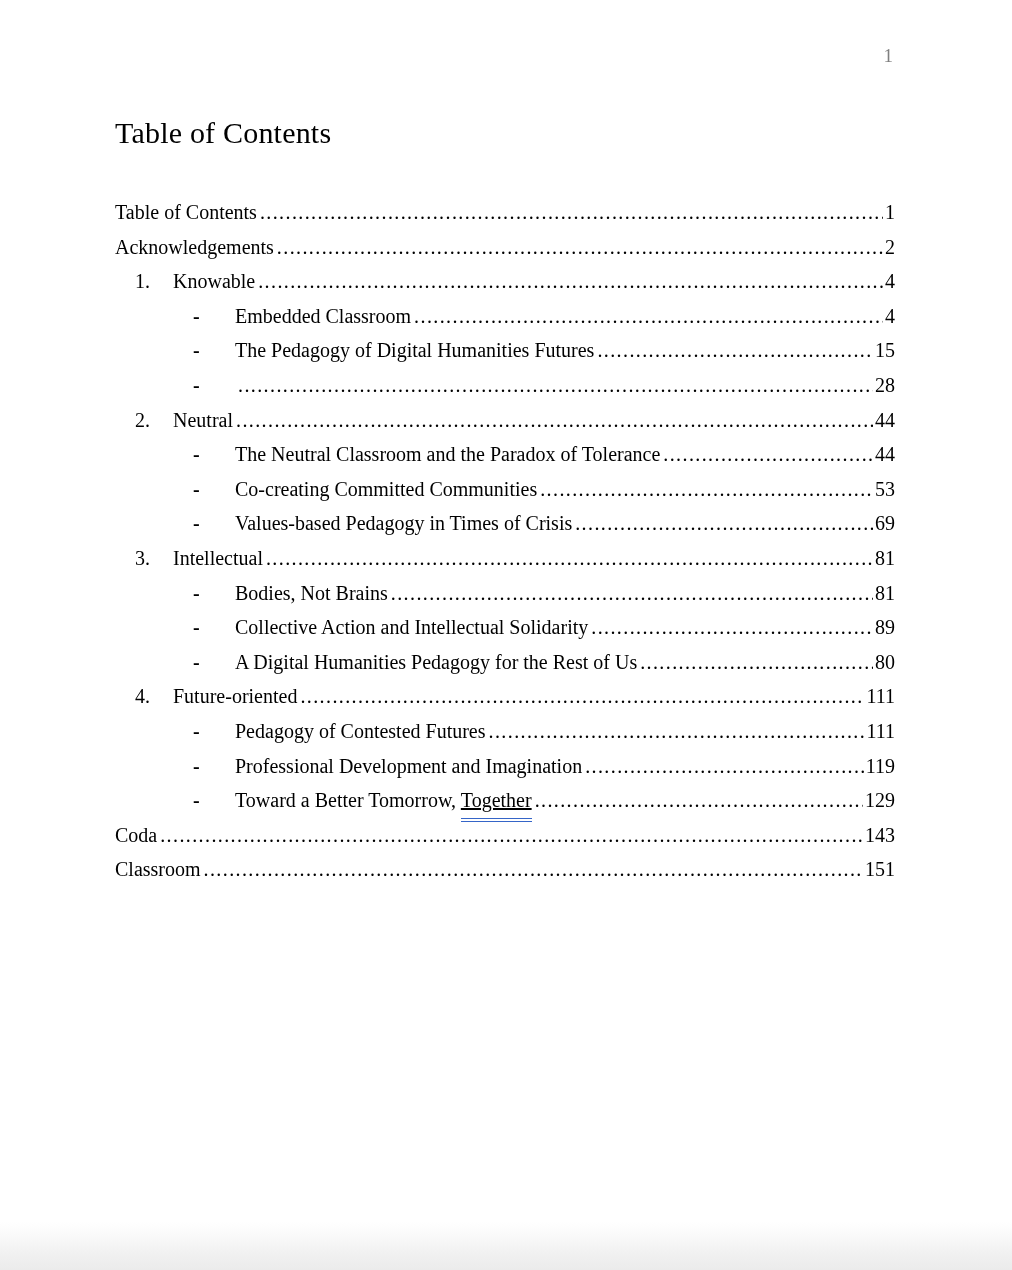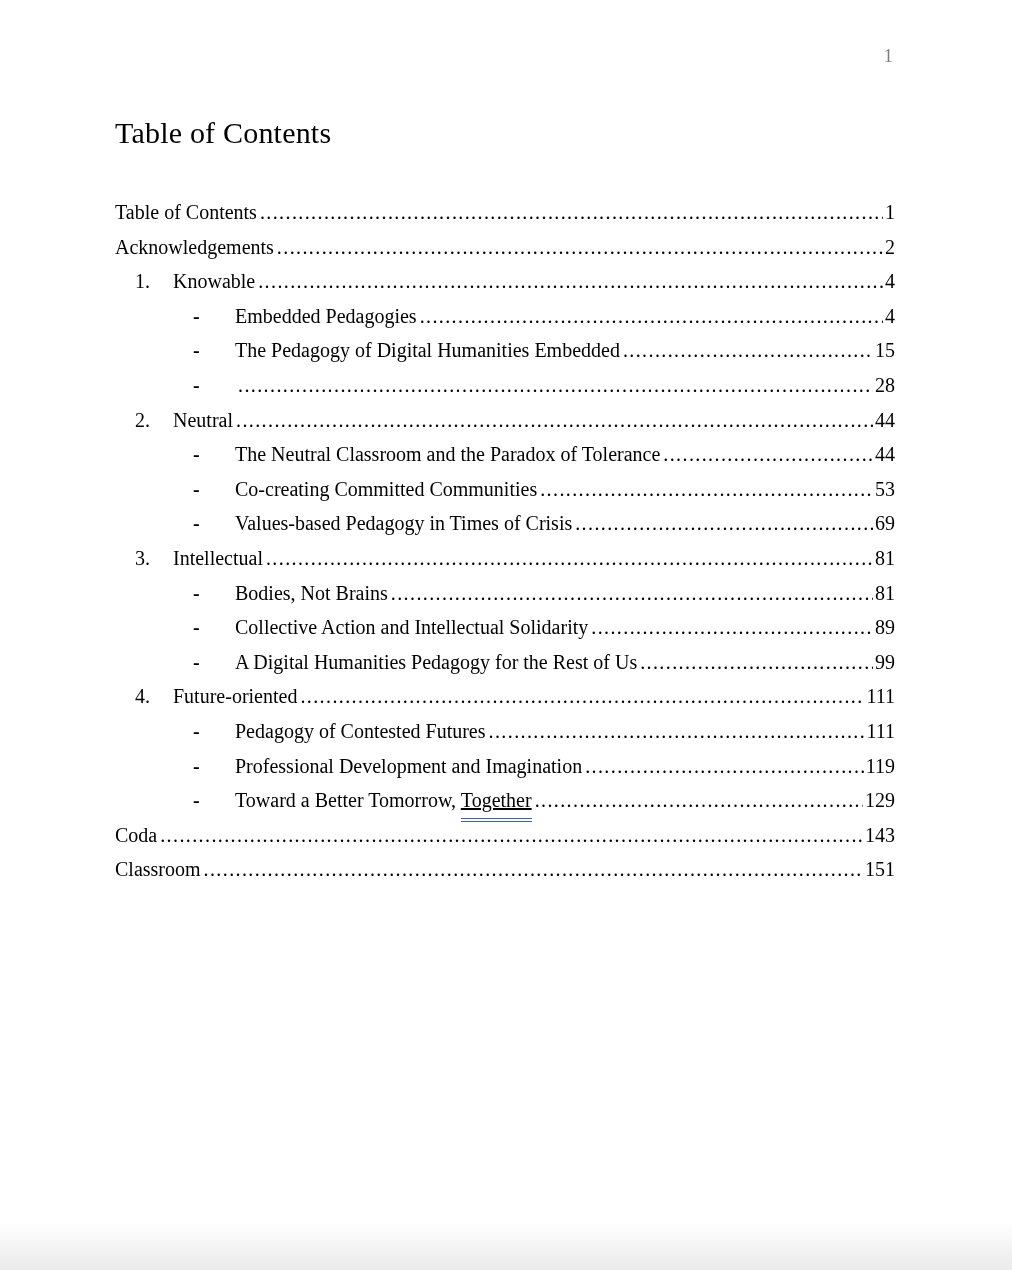--- a/index.html
+++ b/index.html
@@ -125,29 +125,29 @@
   <div class="toc-row level-1">
     <span class="marker">1.</span>
     <span class="title">Knowable</span>
 
     <span class="leader">....................................................................................................................................................................................................................................................................</span>
     <span class="pagenum">4</span>
   </div>
 
   <div class="toc-row level-2">
     <span class="marker">-</span>
-    <span class="title">Embedded Pedagogies</span>
+    <span class="title">Embedded Classroom</span>
 
     <span class="leader">....................................................................................................................................................................................................................................................................</span>
     <span class="pagenum">4</span>
   </div>
 
   <div class="toc-row level-2">
     <span class="marker">-</span>
-    <span class="title">The Pedagogy of Digital Humanities Embedded</span>
+    <span class="title">The Pedagogy of Digital Humanities Futures</span>
 
     <span class="leader">....................................................................................................................................................................................................................................................................</span>
     <span class="pagenum">15</span>
   </div>
 
   <div class="toc-row level-2">
     <span class="marker">-</span>
 
     <span class="leader">....................................................................................................................................................................................................................................................................</span>
     <span class="pagenum">28</span>
@@ -207,21 +207,21 @@
 
     <span class="leader">....................................................................................................................................................................................................................................................................</span>
     <span class="pagenum">89</span>
   </div>
 
   <div class="toc-row level-2">
     <span class="marker">-</span>
     <span class="title">A Digital Humanities Pedagogy for the Rest of Us</span>
 
     <span class="leader">....................................................................................................................................................................................................................................................................</span>
-    <span class="pagenum">99</span>
+    <span class="pagenum">80</span>
   </div>
 
   <div class="toc-row level-1">
     <span class="marker">4.</span>
     <span class="title">Future-oriented</span>
 
     <span class="leader">....................................................................................................................................................................................................................................................................</span>
     <span class="pagenum">111</span>
   </div>
 

